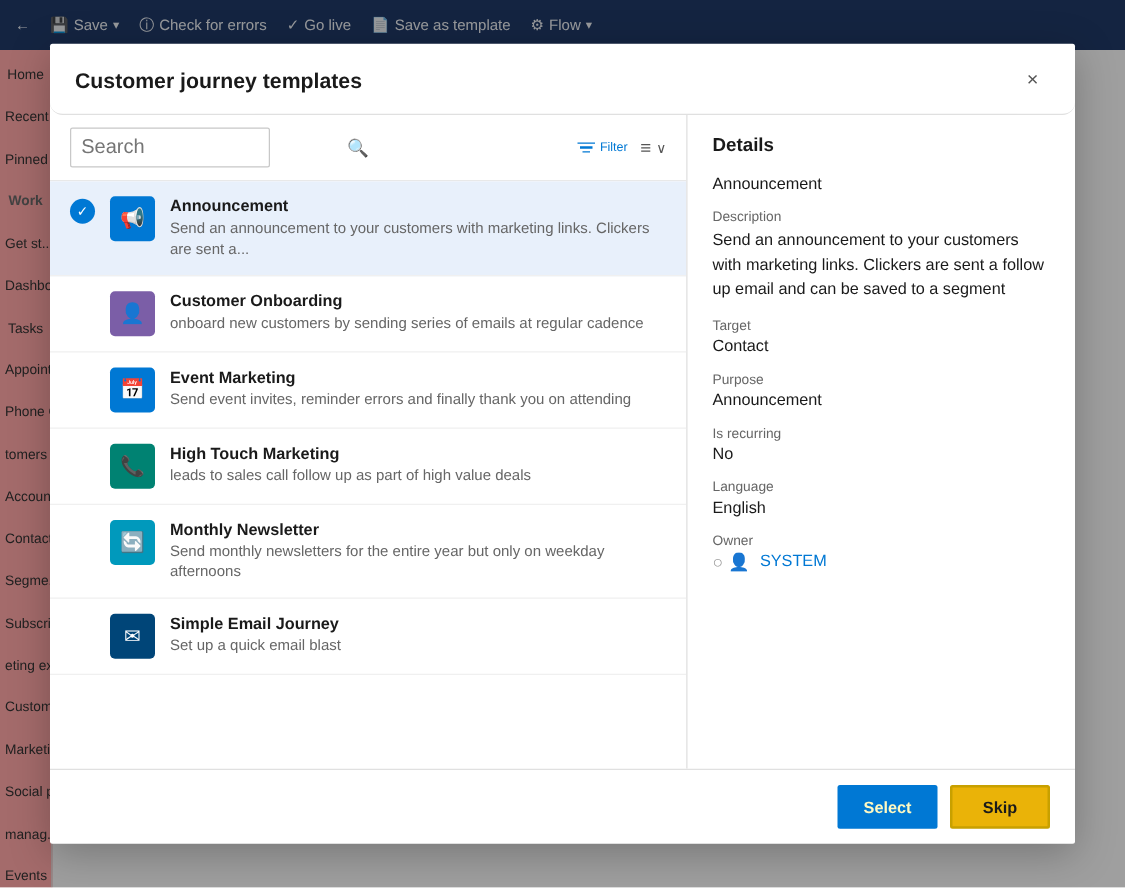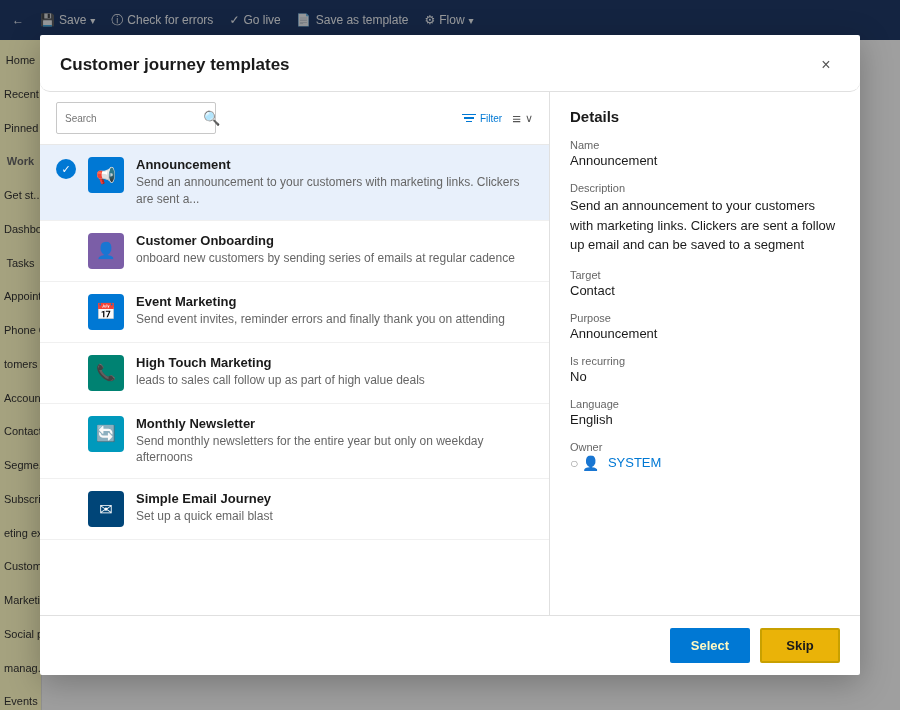--- a/index.html
+++ b/index.html
@@ -39,21 +39,21 @@
       gap: 4px;
       opacity: 0.9;
     }
 
     .app-sidebar {
       position: absolute;
       top: 40px;
       left: 0;
       width: 42px;
       height: 670px;
-      background: #fef9c3;
+      background: #fca5a5;
       border-right: 1px solid #ddd;
       display: flex;
       flex-direction: column;
       padding-top: 8px;
       gap: 13px;
     }
 
     .sidebar-nav-item {
       font-size: 11px;
       color: #333;
@@ -139,21 +139,21 @@
       align-items: center;
       height: 32px;
       padding: 0 8px;
       gap: 6px;
       width: 160px;
     }
 
     .search-input {
       border: none;
       outline: none;
-      font-size: 10px;
+      font-size: 16px;
       color: #333;
       flex: 1;
       background: transparent;
     }
 
     .search-icon-wrap {
       color: #555;
       font-size: 14px;
     }
 
@@ -474,21 +474,20 @@
               <div class="template-desc">Set up a quick email blast</div>
             </div>
           </div>
         </div>
       </div>
 
       <div class="right-panel">
         <div class="details-section-title">Details</div>
 
         <div class="detail-field">
-          <div class="detail-label">Name</div>
           <div class="detail-value">Announcement</div>
         </div>
 
         <div class="detail-field">
           <div class="detail-label">Description</div>
           <div class="detail-value multiline">Send an announcement to your customers with marketing links. Clickers are sent a follow up email and can be saved to a segment</div>
         </div>
 
         <div class="detail-field">
           <div class="detail-label">Target</div>

